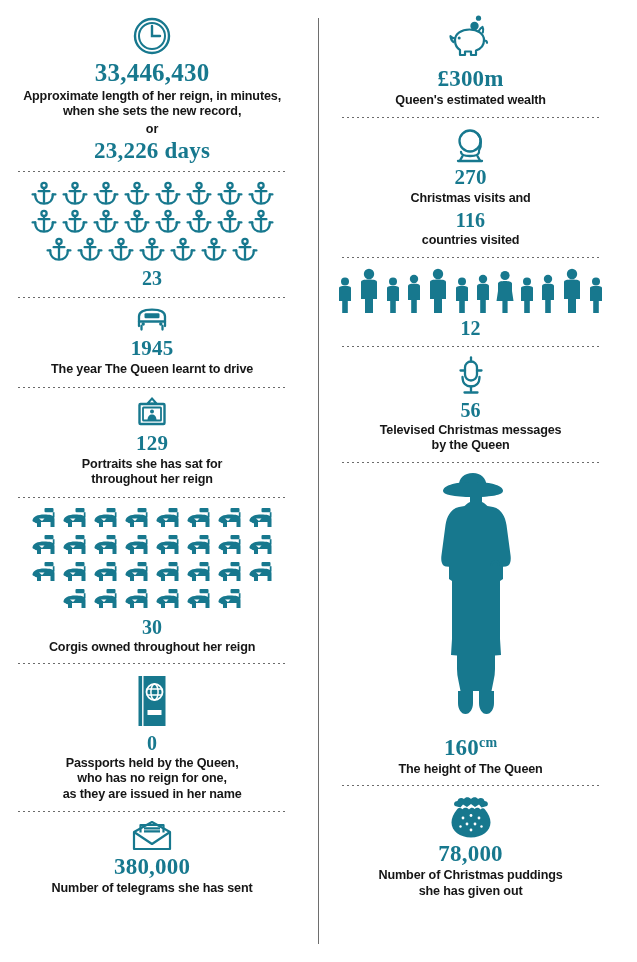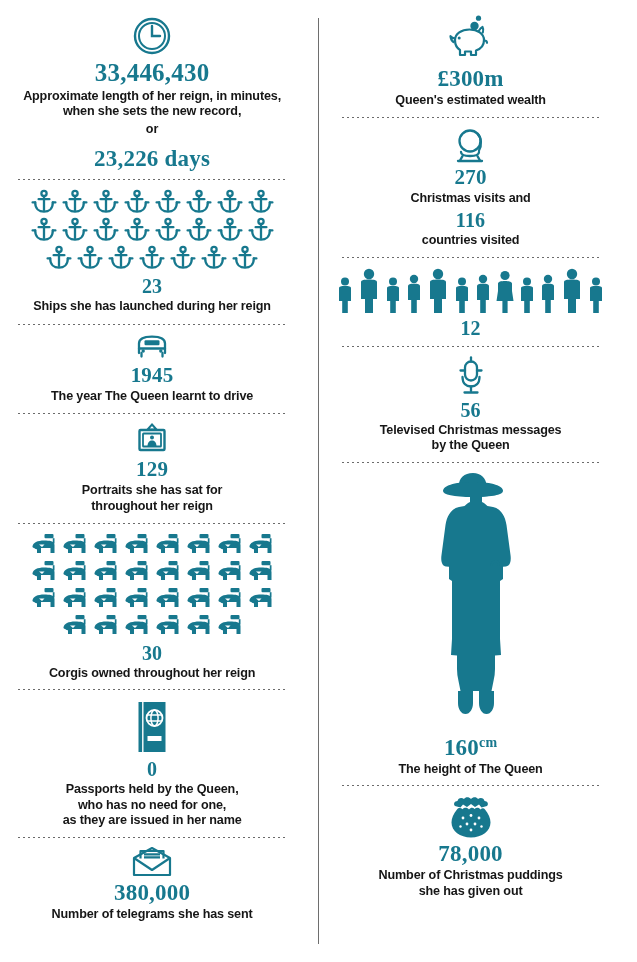--- a/index.html
+++ b/index.html
@@ -69,21 +69,21 @@
         <svg width="40" height="40" viewBox="0 0 40 40">
           <circle cx="20" cy="20" r="17" class="tstroke" stroke-width="2.4"></circle>
           <circle cx="20" cy="20" r="13" class="tstroke" stroke-width="2"></circle>
           <path d="M20 10 L20 20 L28 20" class="tstroke" stroke-width="2.4" stroke-linecap="round"></path>
         </svg>
       </div>
       <div class="big big-32" style="margin-top:4px;">33,446,430</div>
       <div class="cap" style="margin-top:4px;">Approximate length of her reign, in minutes,</div>
       <div class="cap">when she sets the new record,</div>
       <div class="or" style="margin-top:2px;">or</div>
-      <div class="big big-27" style="margin-top:10px;">23,226 days</div>
+      <div class="big big-27" style="margin-top:2px;">23,226 days</div>
     </div>
     <div class="dash dash-l" style="margin-top:9px;"></div>
 
     <div class="fact" style="padding-top:9px;">
       <div class="anchor-grid">
         <div class="anchor-row">
           <svg width="28" height="26" viewBox="0 0 28 26">
               <g class="tstroke" stroke-width="2.3" stroke-linejoin="round" stroke-linecap="round">
                 <circle cx="14" cy="4.4" r="2.6"></circle>
                 <path d="M14 7.2 L14 21"></path>
@@ -313,21 +313,20 @@
                 <path d="M14 7.2 L14 21"></path>
                 <path d="M8.6 10.2 L19.4 10.2"></path>
                 <path d="M5.2 13.4 C5.2 19.6 9.2 22.6 14 22.6 C18.8 22.6 22.8 19.6 22.8 13.4"></path>
                 <path d="M5.2 13.4 L2.6 13.4"></path>
                 <path d="M22.8 13.4 L25.4 13.4"></path>
               </g>
             </svg>
         </div>
       </div>
       <div class="big big-22" style="margin-top:5px;">23</div>
-      <div class="cap" style="margin-top:3px;">Ships she has launched during her reign</div>
     </div>
     <div class="dash dash-l" style="margin-top:9px;"></div>
 
     <div class="fact" style="padding-top:8px;">
       <div class="icon-wrap">
         <svg width="36" height="28" viewBox="0 0 36 28">
           <g class="tstroke" stroke-width="2.3" stroke-linejoin="round" stroke-linecap="round">
             <path d="M5 20 L5 10.5 C5 6.4 8.4 3.6 18 3.6 C27.6 3.6 31 6.4 31 10.5 L31 20"></path>
             <path d="M5 15.5 L31 15.5"></path>
             <path d="M7.5 20 L7.5 23.5"></path>
@@ -651,21 +650,21 @@
           <rect x="8.5" y="3" width="3.6" height="50" class="t"></rect>
           <rect x="13.5" y="3" width="22" height="50" class="t"></rect>
           <circle cx="24.5" cy="19" r="8" fill="none" stroke="#ffffff" stroke-width="1.8"></circle>
           <ellipse cx="24.5" cy="19" rx="3.6" ry="8" fill="none" stroke="#ffffff" stroke-width="1.5"></ellipse>
           <path d="M16.8 16 L32.2 16 M16.8 22 L32.2 22" stroke="#ffffff" stroke-width="1.5"></path>
           <rect x="17.5" y="37" width="14" height="5" fill="#ffffff"></rect>
         </svg>
       </div>
       <div class="big big-22" style="margin-top:2px;">0</div>
       <div class="cap" style="margin-top:3px;">Passports held by the Queen,</div>
-      <div class="cap">who has no need for one,</div>
+      <div class="cap">who has no reign for one,</div>
       <div class="cap">as they are issued in her name</div>
     </div>
     <div class="dash dash-l" style="margin-top:9px;"></div>
 
     <div class="fact" style="padding-top:8px;">
       <div class="icon-wrap">
         <svg width="44" height="32" viewBox="0 0 44 32">
           <g class="tstroke" stroke-width="2.2" stroke-linejoin="round">
             <path d="M4 29 L4 12 L22 2 L40 12 L40 29 Z"></path>
             <path d="M10.5 12.5 L10.5 5 L33.5 5 L33.5 12.5"></path>

